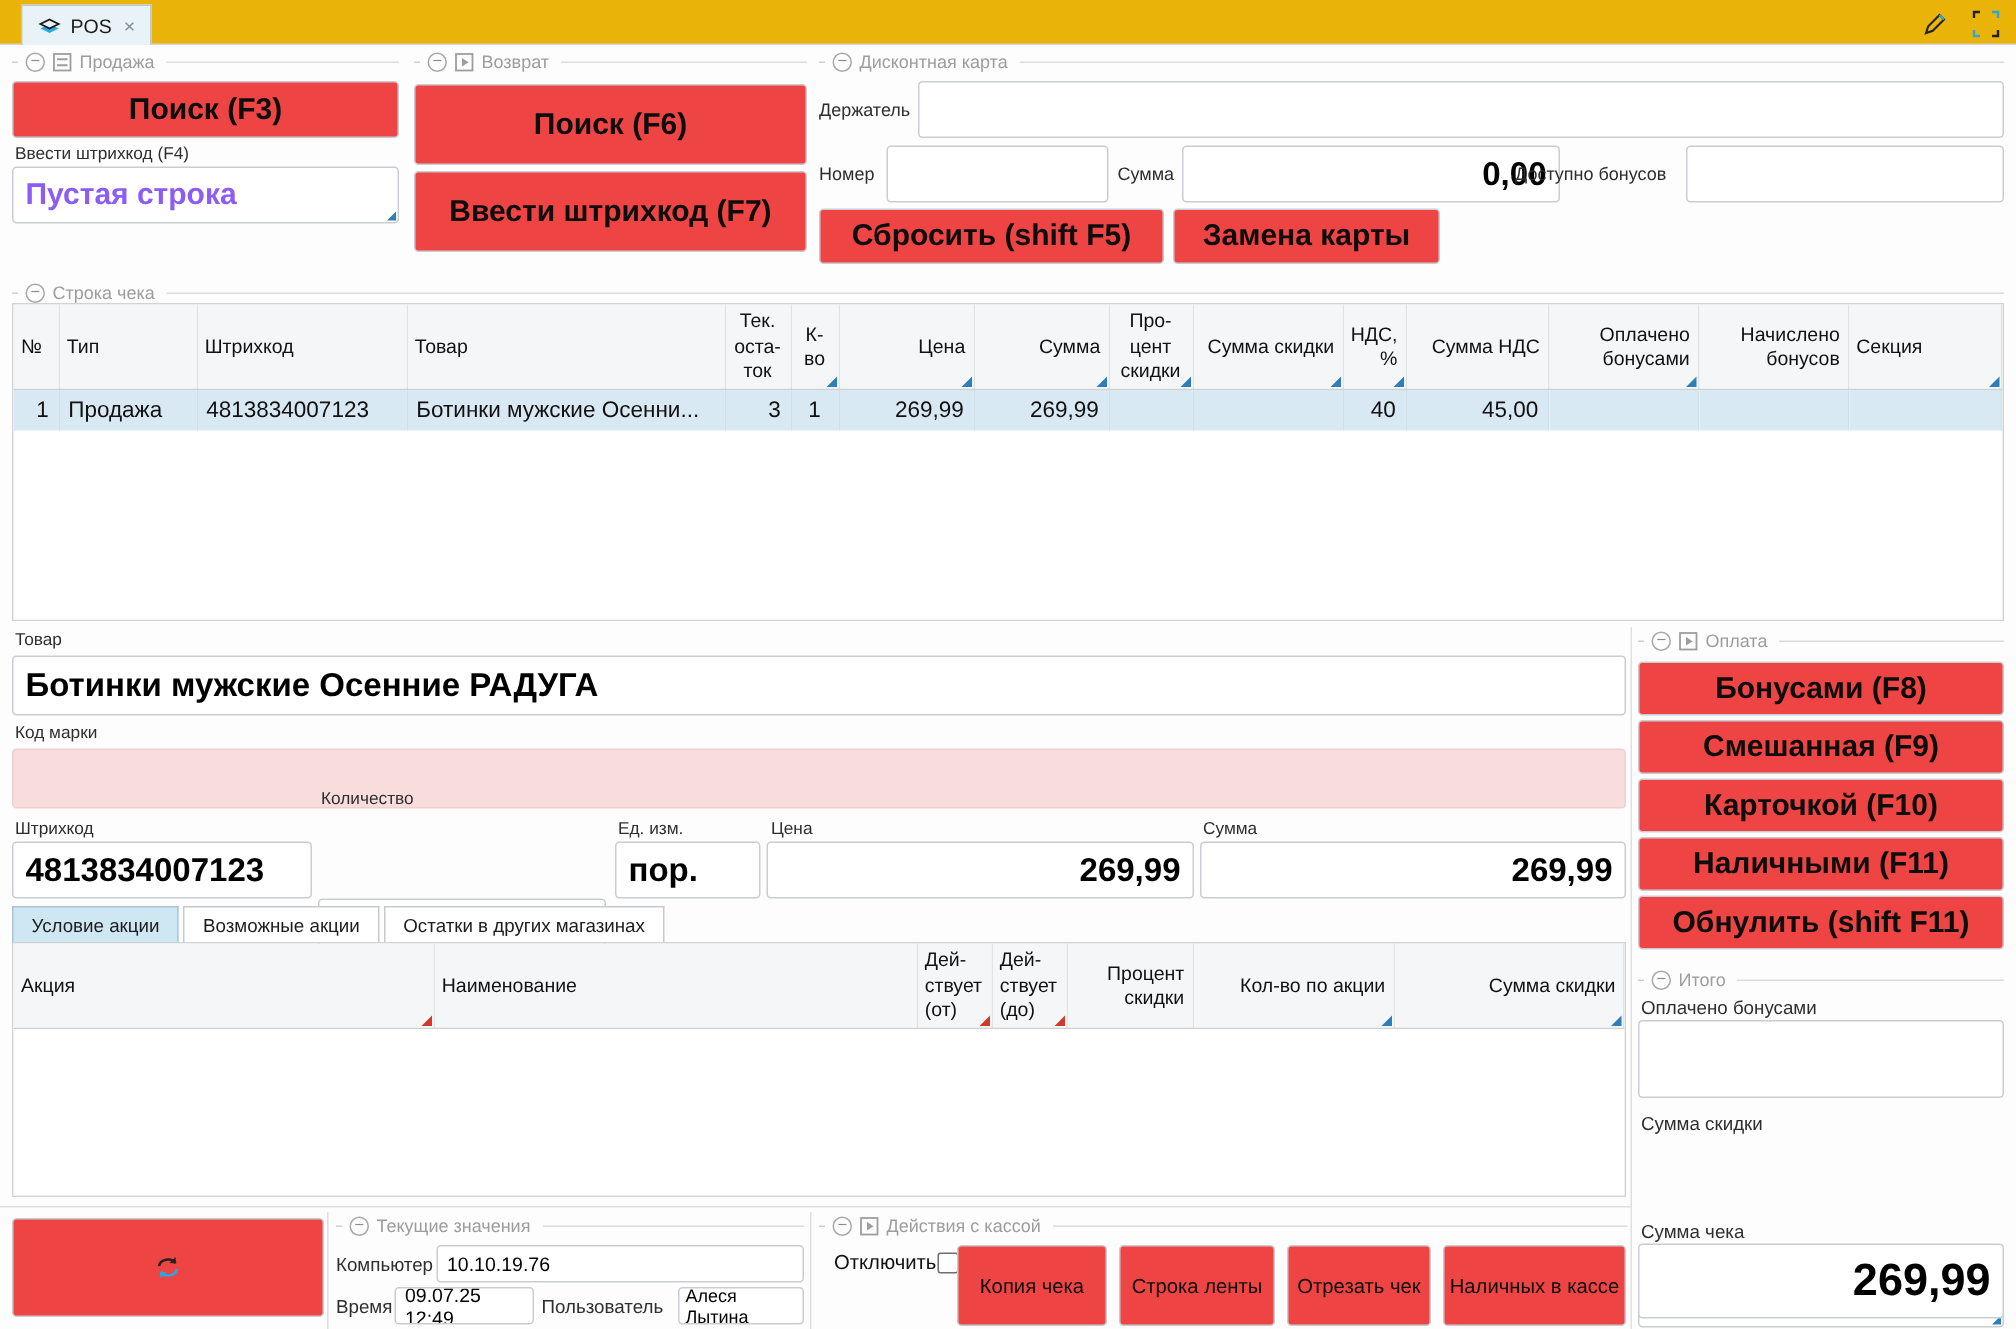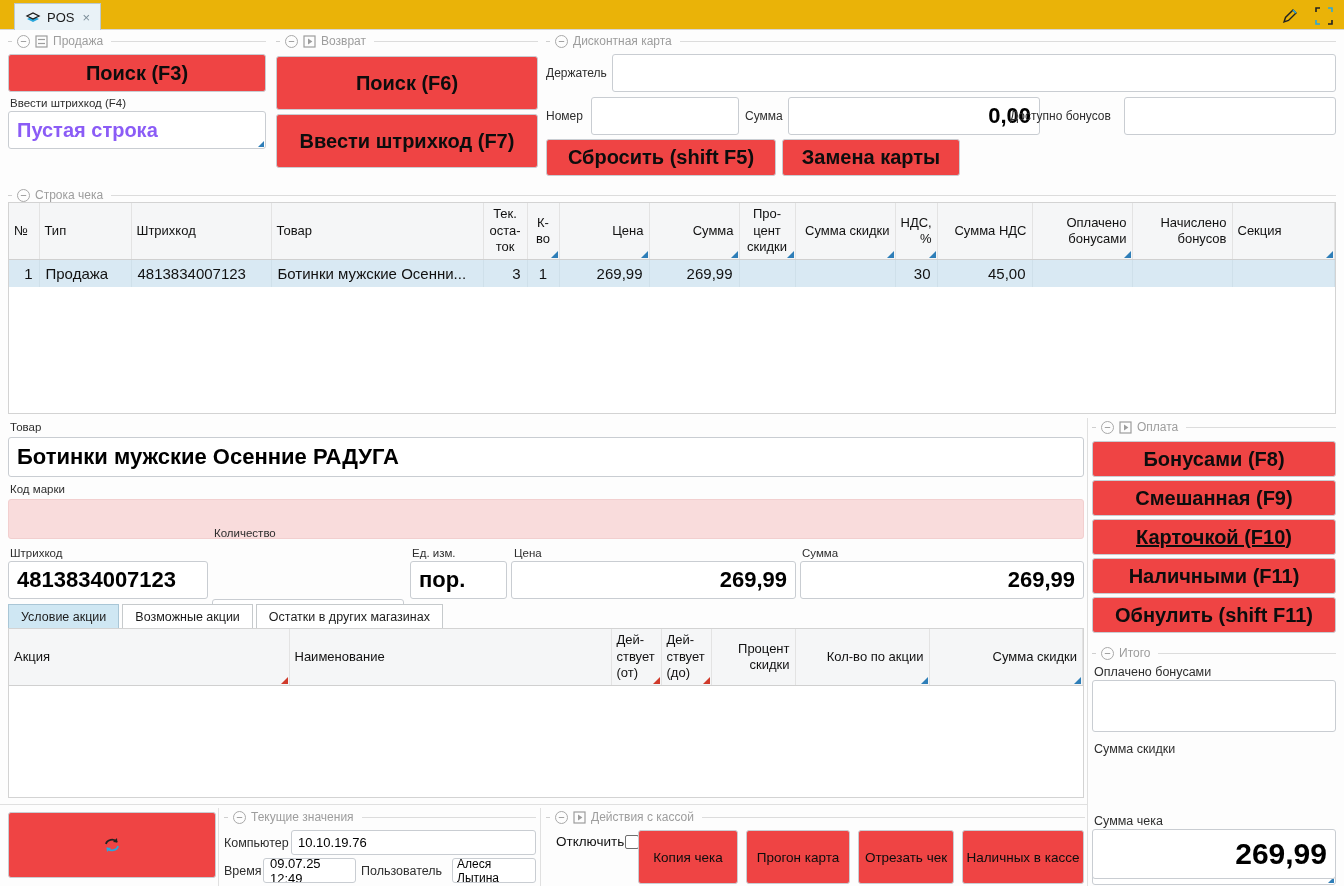--- a/index.html
+++ b/index.html
@@ -199,21 +199,21 @@
         <td class="ha-r">1</td>
         <td class="ha-l">Продажа</td>
         <td class="ha-l">4813834007123</td>
         <td class="ha-l">Ботинки мужские Осенни...</td>
         <td class="ha-r">3</td>
         <td class="ha-c">1</td>
         <td class="ha-r">269,99</td>
         <td class="ha-r">269,99</td>
         <td></td>
         <td></td>
-        <td class="ha-r">30</td>
+        <td class="ha-r">40</td>
         <td class="ha-r">45,00</td>
         <td></td>
         <td></td>
         <td></td>
       </tr>
       <tr style="height:128px;">
             <td colspan="15" style="border:none;"></td>
           </tr>
     </tbody>
       </table>
@@ -280,21 +280,21 @@
       <svg width="13" height="13" viewBox="0 0 13 13">
         <rect x="1" y="1" width="11" height="11" fill="none" stroke="#9d9d9d" stroke-width="1.2"></rect>
         <path d="M5 3.6 L9.4 6.5 L5 9.4 Z" fill="#9d9d9d"></path>
       </svg>
       <span class="gt">Оплата</span>
       <span class="hline"></span>
     </div>
   </div>
   <div class="abs btn big" style="left:1092px; top:441px; width:244px; height:36px;">Бонусами (F8)</div>
   <div class="abs btn big" style="left:1092px; top:480px; width:244px; height:36px;">Смешанная (F9)</div>
-  <div class="abs btn big" style="left:1092px; top:519px; width:244px; height:36px;text-decoration:underline;">Карточкой (F10)</div>
+  <div class="abs btn big" style="left:1092px; top:519px; width:244px; height:36px;">Карточкой (F10)</div>
   <div class="abs btn big" style="left:1092px; top:558px; width:244px; height:36px;">Наличными (F11)</div>
   <div class="abs btn big" style="left:1092px; top:597px; width:244px; height:36px;">Обнулить (shift F11)</div>
 
   <div class="abs" style="left:1092px; top:646px; width:244px;">
     <div class="gh">
       <span class="dash"></span>
         <span class="collapse">−</span>
       <span class="gt">Итого</span>
       <span class="hline"></span>
     </div>
@@ -345,17 +345,17 @@
       <span class="gt">Действия с кассой</span>
       <span class="hline"></span>
     </div>
   </div>
   <div class="abs" style="left:556px; top:834px; display:flex; align-items:center; font-size:13.5px; color:#111;">
     <span>Отключить</span>
     <span class="cb" style="width:14px;height:14px;margin:0 1px;"></span>
     <span>Р</span>
   </div>
   <div class="abs btn" style="left:638px; top:830px; width:100px; height:54px; font-size:13.5px;">Копия чека</div>
-  <div class="abs btn" style="left:746px; top:830px; width:104px; height:54px; font-size:13.5px;">Прогон карта</div>
+  <div class="abs btn" style="left:746px; top:830px; width:104px; height:54px; font-size:13.5px;">Строка ленты</div>
   <div class="abs btn" style="left:858px; top:830px; width:96px; height:54px; font-size:13.5px;">Отрезать чек</div>
   <div class="abs btn" style="left:962px; top:830px; width:122px; height:54px; font-size:13.5px;">Наличных в кассе</div>
 
 </div>
 
 </body></html>

